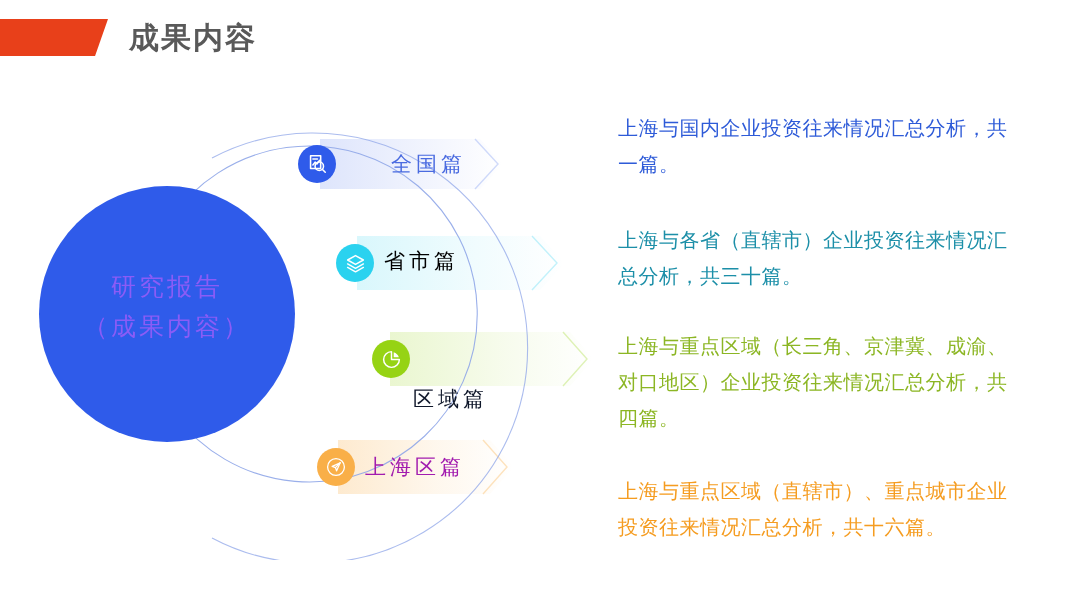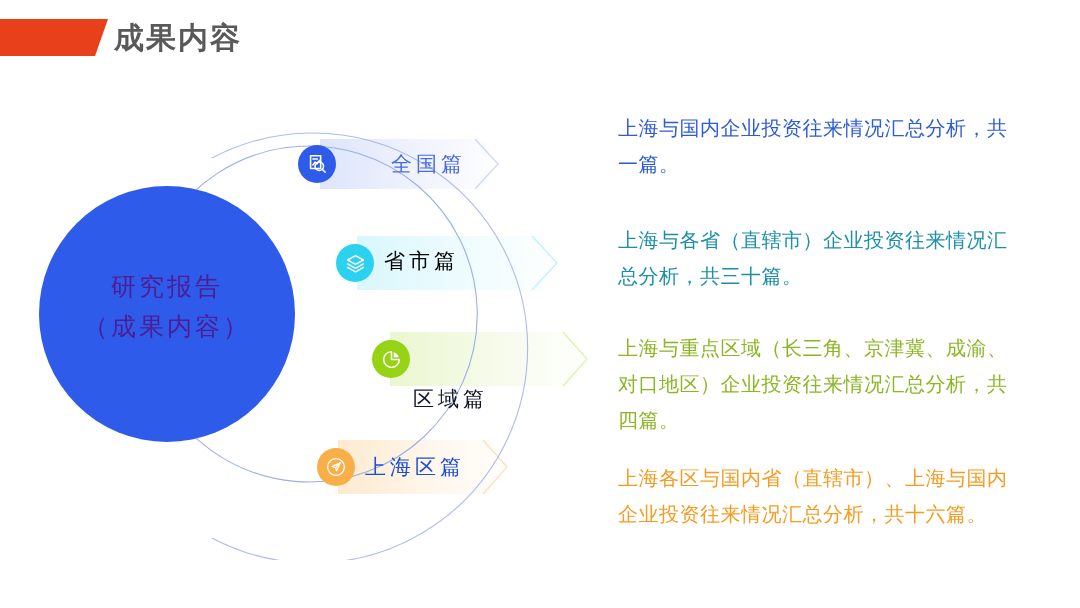--- a/index.html
+++ b/index.html
@@ -27,21 +27,21 @@
     top: 19px;
     left: 0;
     width: 108px;
     height: 37px;
     background: #E8401A;
     clip-path: polygon(0 0, 100% 0, 88% 100%, 0 100%);
   }
   #header-title {
     position: absolute;
     top: 17px;
-    left: 114px;
+    left: 129px;
     font-size: 30px;
     font-weight: bold;
     color: #595959;
     letter-spacing: 2px;
     line-height: 42px;
     white-space: nowrap;
     text-align: right;
   }
 
   
@@ -59,21 +59,21 @@
     height: 490px;
   }
 
   
   #center-label {
     position: absolute;
     left: 24px;
     top: 196px;
     width: 246px;
     text-align: center;
-    color: #4c1d95;
+    color: #8b5cf6;
     font-size: 25px;
     line-height: 40px;
     letter-spacing: 3px;
     pointer-events: none;
   }
 
   
   .node-icon {
     position: absolute;
     width: 38px;
@@ -99,21 +99,21 @@
     width: 400px;
   }
   .para {
     font-size: 20px;
     line-height: 36px;
     letter-spacing: 0.5px;
     margin: 0;
   }
   .para-0 { margin-bottom: 38px; font-family: Liberation Mono, monospace; }
   .para-1 { margin-bottom: 36px; }
-  .para-2 { margin-bottom: 22px; }
+  .para-2 { margin-bottom: 35px; font-family: Liberation Mono, monospace; }
 </style>
 </head>
 <body>
 
 <div id="header-bar">
   <div id="header-accent"></div>
   <div id="header-title">成果内容</div>
 </div>
 
 <div id="diagram">
@@ -197,21 +197,21 @@
   </div>
   <div class="node-label" style="left:393px; top:270px; color:#0f172a;margin-top:40px;">区域篇</div>
 
   <div class="node-icon" style="left:297px; top:378px; background:#F9AF48;">
     <svg width="24" height="24" viewBox="0 0 24 24" fill="none" stroke="#ffffff" stroke-width="1.3" stroke-linecap="round" stroke-linejoin="round">
       <circle cx="12" cy="12" r="8.4"></circle>
       <path d="M16.2 7.8 L8.2 11.4 L11.4 12.6 L12.6 15.8 Z"></path>
       <path d="M11.4 12.6 L16.2 7.8"></path>
     </svg>
   </div>
-  <div class="node-label" style="left:345px; top:378px; color:#1d4ed8;">上海区篇</div>
+  <div class="node-label" style="left:345px; top:378px; color:#a21caf;">上海区篇</div>
 </div>
 
 <div id="text-column">
   <p class="para para-0" style="color:#2E5BD8;">上海与国内企业投资往来情况汇总分析，共一篇。</p>
   <p class="para para-1" style="color:#1C8FA8;">上海与各省（直辖市）企业投资往来情况汇总分析，共三十篇。</p>
   <p class="para para-2" style="color:#8CB624;">上海与重点区域（长三角、京津冀、成渝、对口地区）企业投资往来情况汇总分析，共四篇。</p>
-  <p class="para para-3" style="color:#F59C20;">上海各区与国内省（直辖市）、上海与国内企业投资往来情况汇总分析，共十六篇。</p>
+  <p class="para para-3" style="color:#F59C20;">上海与重点区域（直辖市）、重点城市企业投资往来情况汇总分析，共十六篇。</p>
 </div>
 
 </body></html>

